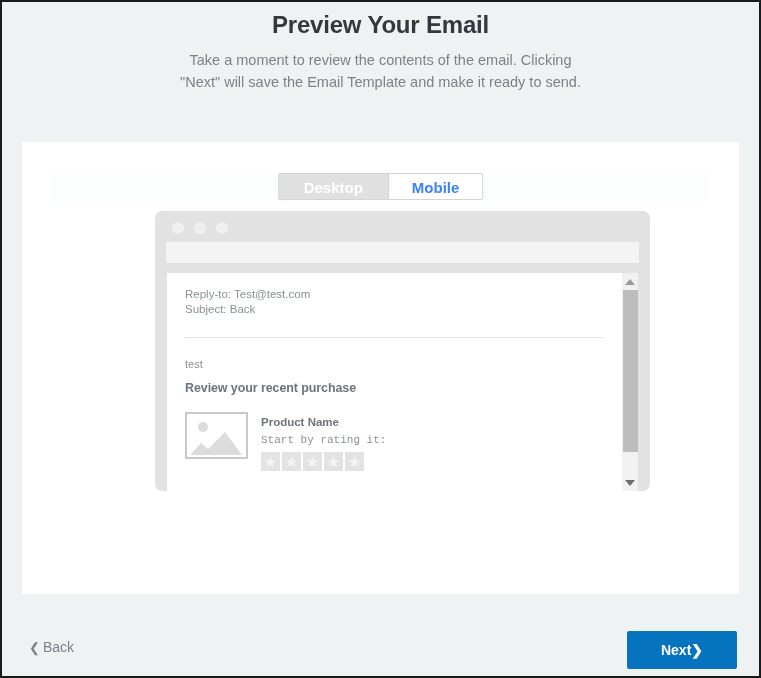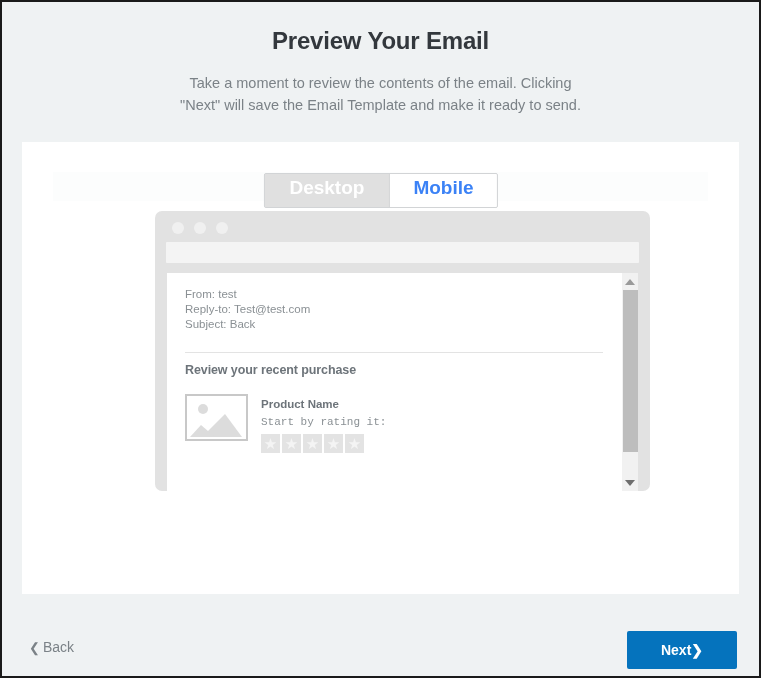--- a/index.html
+++ b/index.html
@@ -28,21 +28,21 @@
   
   .header {
     padding-top: 8px;
     text-align: center;
   }
   .page-title {
     font-size: 24px;
     font-weight: bold;
     color: #33383d;
     letter-spacing: -0.2px;
-    margin: 16px;
+    margin: 0;
     line-height: 30px;
   }
   .page-subtitle {
     margin: 9px auto 0 auto;
     width: 420px;
     font-size: 14.5px;
     line-height: 22px;
     color: #7b8287;
   }
 
@@ -73,23 +73,23 @@
     left: 50%;
     transform: translateX(-50%);
     top: 31px;
     display: flex;
     border: 1px solid #d2d4d6;
     border-radius: 2px;
     overflow: hidden;
     background: #e0e0e0;
   }
   .tab {
-    font-size: 19px;
+    font-size: 15px;
     font-weight: bold;
-    padding: 7px 20px 12px 20px;
+    padding: 7px 20px 4px 20px;
     line-height: 14px;
     cursor: pointer;
     user-select: none;
   }
   .tab.desktop {
     background: #e0e0e0;
     color: #ffffff;
     border-right: 1px solid #d2d4d6;
     padding-left: 25px;
     padding-right: 25px;
@@ -363,26 +363,26 @@
       <div class="browser-dots">
         <span class="dot"></span>
         <span class="dot"></span>
         <span class="dot"></span>
       </div>
       <div class="address-bar"></div>
 
       <div class="email-viewport">
 
         <div class="email-scroll-content">
-          <div class="meta-line">From: test</div>
           <div class="meta-line">Reply-to: Test@test.com</div>
           <div class="meta-line">Subject: Back</div>
 
           <div class="divider"></div>
 
+          <div class="body-text">test</div>
 
           <div class="review-heading">Review your recent purchase</div>
 
           <div class="product-block">
             <div class="product-thumb">
               <div class="thumb-inner">
                 <span class="thumb-sun"></span>
                 <span class="thumb-mountain-big"></span>
                 <span class="thumb-mountain-small"></span>
               </div>

